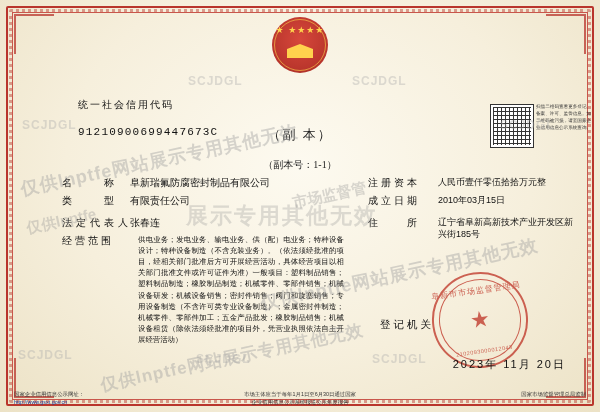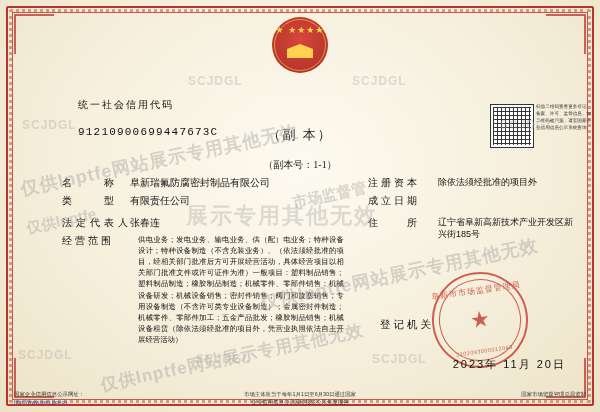--- a/index.html
+++ b/index.html
@@ -270,26 +270,27 @@
   <div class="qr">
       <div class="cells"></div>
     </div>
   <div class="qr-note">扫描二维码查看更多登记、备案、许可、监管信息。如二维码被污损，请至国家企业信用信息公示系统查询。</div>
 
   <div class="fields">
     <div class="row">
       <span class="lbl">名　　称</span>
       <span class="val">阜新瑞氟防腐密封制品有限公司</span>
       <span class="lbl-r">注册资本</span>
-      <span class="val-r">除依法须经批准的项目外</span>
+      <span class="val-r">人民币壹仟零伍拾拾万元整</span>
     </div>
     <div class="row" style="height:22px">
       <span class="lbl">类　　型</span>
       <span class="val">有限责任公司</span>
       <span class="lbl-r">成立日期</span>
+      <span class="val-r">2010年03月15日</span>
     </div>
     <div class="row" style="height:22px">
       <span class="lbl">法定代表人</span>
       <span class="val">张春连</span>
       <span class="lbl-r">住　　所</span>
       <span class="val-r">辽宁省阜新高新技术产业开发区新兴街185号</span>
     </div>
   </div>
 
   <div class="scope-label">经营范围</div>

